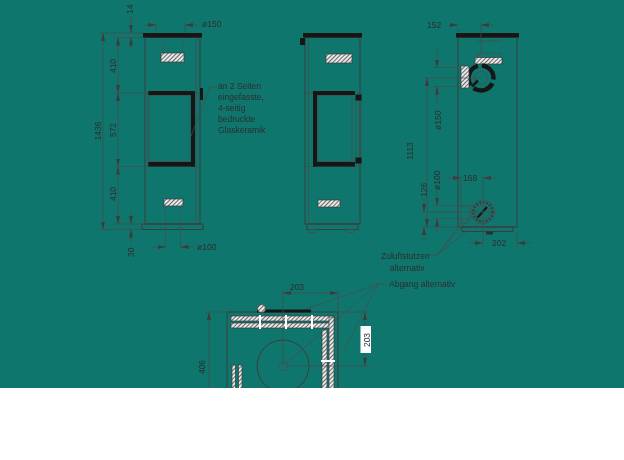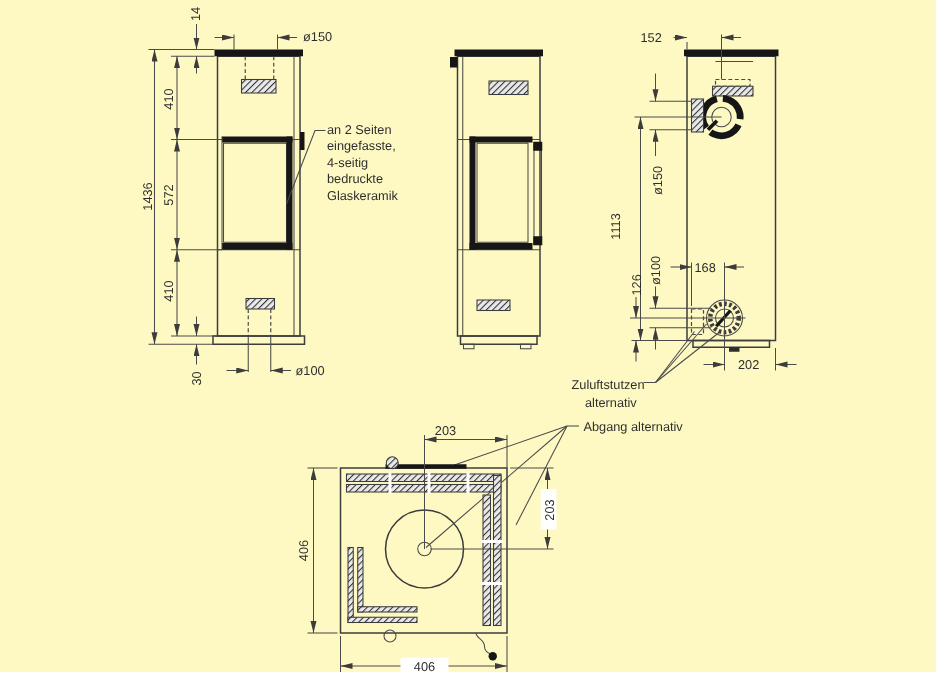--- a/index.html
+++ b/index.html
@@ -1,16 +1,16 @@
 <!DOCTYPE html>
 <html><head>
 <meta charset="utf-8">
 <style>
   html,body{margin:0;padding:0;background:#fff;}
-  .stage{position:relative;width:624px;height:448px;background:#fef9c3;overflow:hidden;}
+  .stage{position:relative;width:624px;height:388px;background:#0f766e;overflow:hidden;}
   svg{display:block;}
   .ln{stroke:#3c3c3c;stroke-width:1;fill:none;}
   .tn{stroke:#4a4a4a;stroke-width:.7;fill:none;}
   .blk{fill:#161616;stroke:none;}
   .hx{fill:url(#ht);stroke:#3c3c3c;stroke-width:.7;}
   .dsh{stroke:#4a4a4a;stroke-width:.8;fill:none;stroke-dasharray:2.6 1.7;}
   .wht{fill:#ffffff;stroke:none;}
   .t{font-family:"Liberation Sans","DejaVu Sans",sans-serif;font-size:8.5px;fill:#2e2e2e;}
   .tm{text-anchor:middle;}
 </style>

